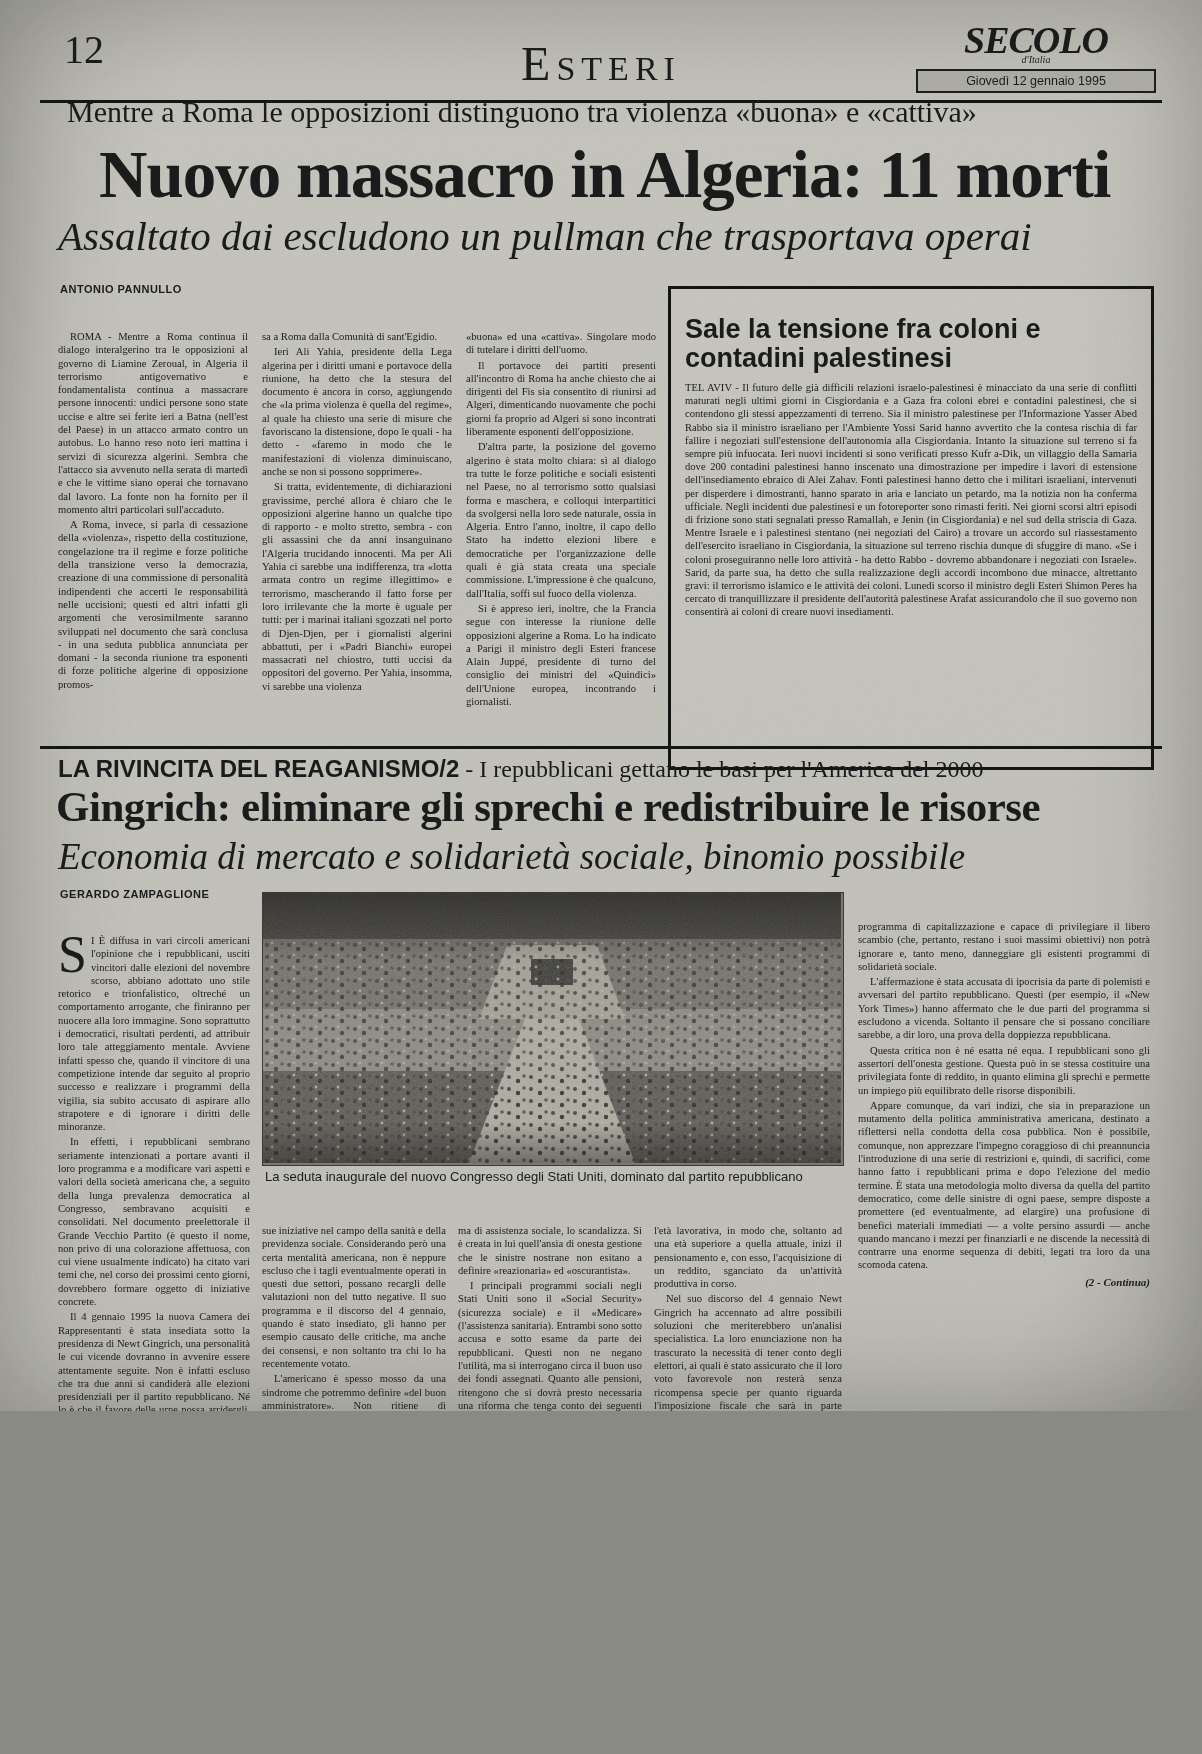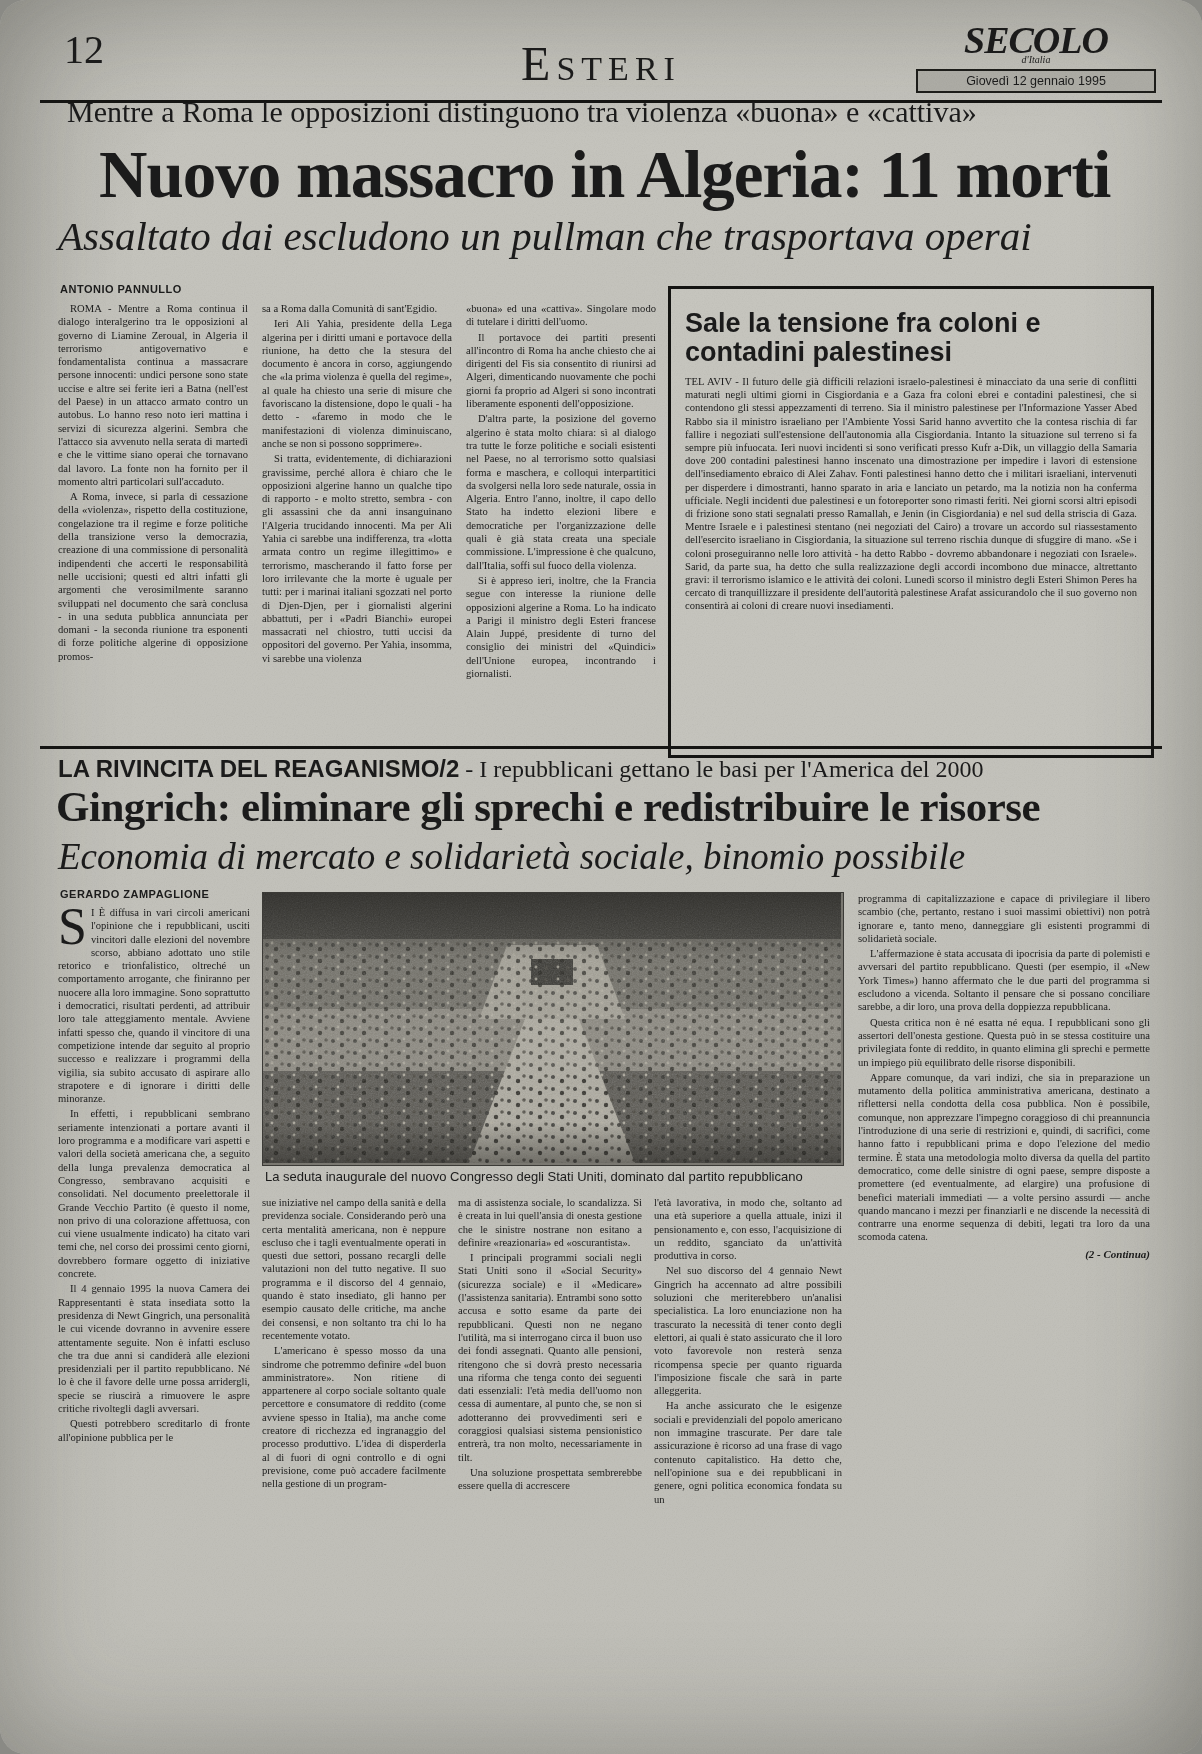--- a/index.html
+++ b/index.html
@@ -1,54 +1,53 @@
 <!DOCTYPE html>
 <html><head>
 <meta charset="utf-8">
 <style>
   html,body{margin:0;padding:0;}
   body{background:#8a8a85;}
   .page{
-    position:relative;width:1202px;height:1754px;margin:0 auto;
+    position:relative;width:1202px;height:1411px;margin:0 auto;
     background:
       linear-gradient(115deg, rgba(60,60,55,0.12), rgba(0,0,0,0) 12%, rgba(0,0,0,0) 88%, rgba(60,60,55,0.14)),
       linear-gradient(#c7c6bf,#c2c1ba);
     color:#1b1b1b;
     font-family:"Liberation Serif", serif;
     overflow:hidden;
     box-shadow: inset 0 0 120px rgba(40,40,35,0.35);
-    border-radius: 26px;
   }
   .abs{position:absolute;}
   
   .pagenum{left:64px;top:26px;font-size:40px;font-weight:400;}
   .section-title{left:0;top:36px;width:100%;text-align:center;letter-spacing:6px;}
   .section-title .initial{font-size:48px;}
   .section-title .rest{font-size:34px;}
   .masthead{right:46px;top:22px;width:240px;text-align:center;font-family:"Liberation Serif",serif;}
   .masthead .logo{font-size:38px;font-weight:bold;font-style:italic;letter-spacing:-1px;line-height:36px;}
   .masthead .sublogo{font-size:10px;font-style:italic;margin-top:-4px;}
   .masthead .datebox{margin-top:4px;border:2px solid #1d1d1a;background:#aeada6;
     font-family:"Liberation Sans",sans-serif;font-size:12.5px;padding:3px 6px;}
   .rule{background:#151513;}
   .rule-top{left:40px;top:100px;width:1122px;height:3px;}
   
   .kicker{left:58px;top:96px;width:1092px;font-size:30px;line-height:32px;margin-left:9px;}
   .headline1{left:56px;top:140px;width:1096px;font-size:67px;font-weight:bold;letter-spacing:-1px;line-height:68px;margin-left:43px;}
   .subhead1{left:58px;top:214px;width:1092px;font-size:41px;font-style:italic;line-height:44px;}
   .byline{font-family:"Liberation Sans",sans-serif;font-size:11px;font-weight:bold;letter-spacing:0.5px;}
   .byline1{left:60px;top:283px;}
-  .col{font-size:10.6px;line-height:13.3px;text-align:justify;overflow:hidden;}
+  .col{font-size:10.6px;line-height:13.3px;text-align:justify;overflow:hidden;margin-top:28px;}
   .col p{margin:0 0 2px 0;text-indent:12px;}
   .col.cont p:first-child{text-indent:0;}
   .lead-col1{left:58px;top:302px;width:190px;height:442px;}
   .lead-col2{left:262px;top:302px;width:190px;height:442px;}
   .lead-col3{left:466px;top:302px;width:190px;height:442px;}
   
-  .box{left:668px;top:286px;width:452px;height:426px;border:3px solid #141412;padding:20px 14px;background:rgba(255,255,255,0.04);}
+  .box{left:668px;top:286px;width:452px;height:426px;border:3px solid #141412;padding:26px 14px;background:rgba(255,255,255,0.04);}
   .box-headline{font-family:"Liberation Sans",sans-serif;font-size:27px;font-weight:bold;line-height:29px;margin-bottom:8px;}
   .box-body{font-size:10.6px;line-height:13.2px;text-align:justify;overflow:hidden;height:366px;}
   .box-body p{margin:0;text-indent:0;}
   
   .rule-mid{left:40px;top:746px;width:1122px;height:3px;}
   .strap{left:58px;top:756px;width:1094px;font-size:24px;line-height:26px;}
   .strap .strap-bold{font-family:"Liberation Sans",sans-serif;font-weight:bold;font-size:24px;}
   .headline2{left:56px;top:784px;width:1096px;font-size:43px;font-weight:bold;letter-spacing:-0.5px;line-height:46px;}
   .subhead2{left:58px;top:836px;width:1092px;font-size:37px;font-style:italic;line-height:42px;}
   .byline2{left:60px;top:888px;}

